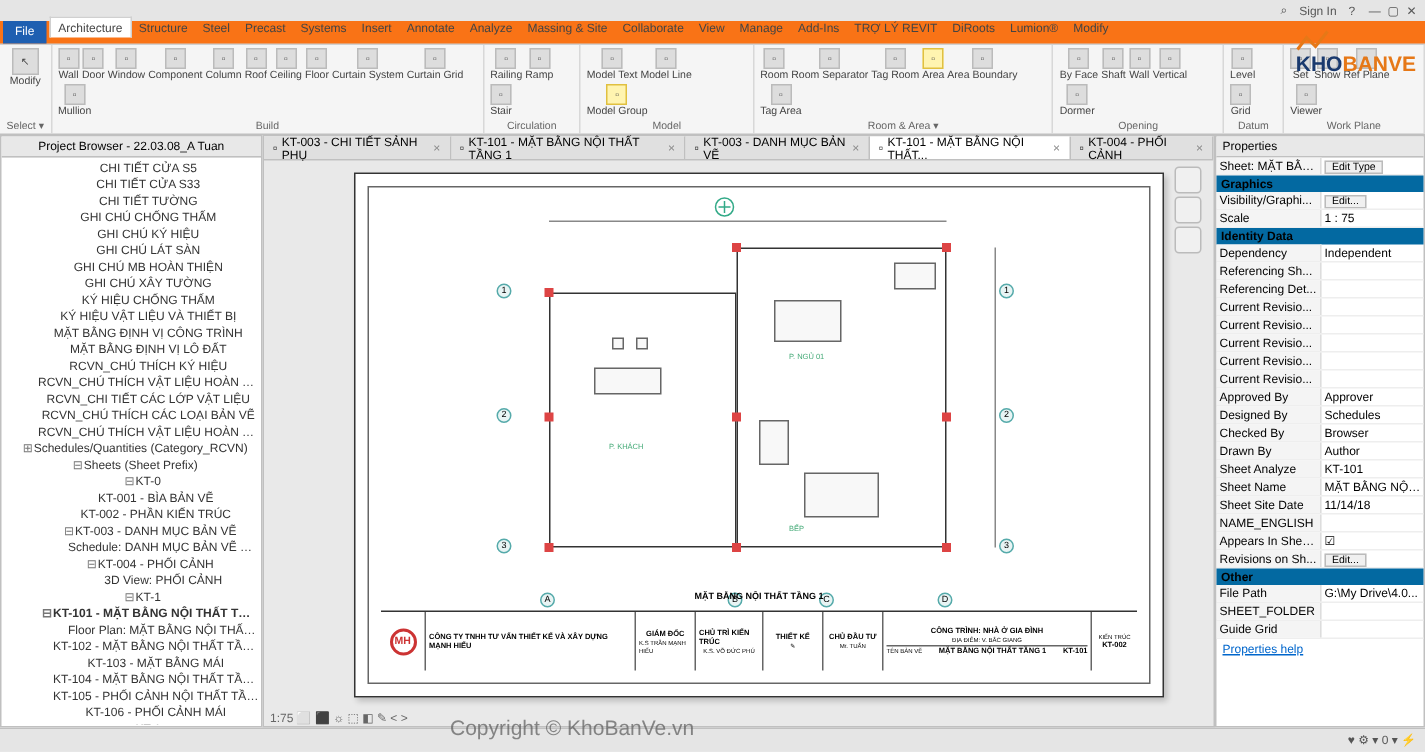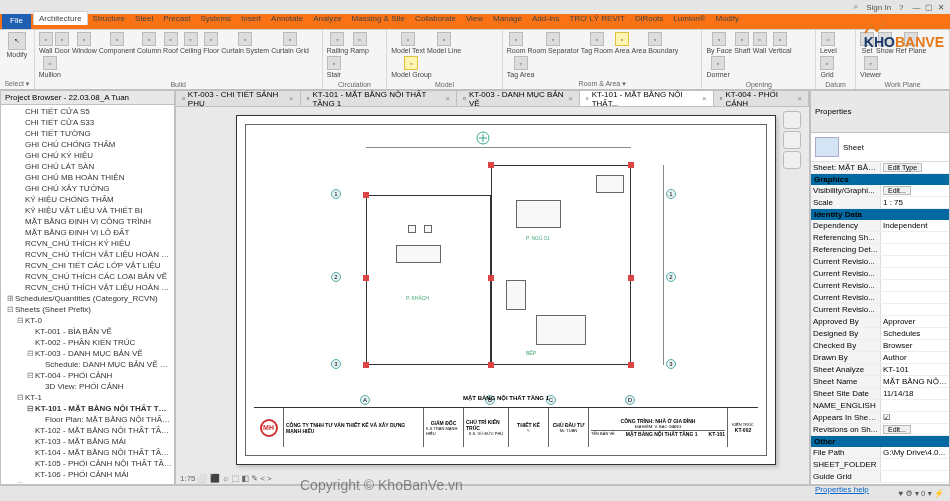--- a/index.html
+++ b/index.html
@@ -23,21 +23,21 @@
 .ribbon-icon .ico { width: 18px; height: 18px; background: #ddd; border: 1px solid #bbb; display: flex; align-items: center; justify-content: center; }
 .ribbon-icon.sm .ico { width: 14px; height: 14px; }
 .ribbon-icon.highlight .ico { background: #fff4b0; border-color: #e0c040; }
 
 .logo-corner { position: absolute; right: 6px; top: 18px; font-weight: bold; font-size: 14px; }
 .logo-corner .k { color: #1a3a6e; } .logo-corner .b { color: #e67817; }
 .logo-corner svg { vertical-align: middle; }
 
 .main { display: flex; height: 395px; }
 
-.browser { width: 175px; background: #fff; border: 1px solid #c0c0c0; overflow: hidden; font-size: 8px; }
+.browser { width: 175px; background: #fff; border: 1px solid #c0c0c0; overflow: hidden; font-size: 8px; text-align: center; }
 .browser .hdr { background: #e8e8e8; padding: 2px 4px; border-bottom: 1px solid #c0c0c0; font-size: 8px; }
 .browser .tree { padding: 1px 2px; line-height: 11px; color: #333; overflow-y: auto; height: 378px; }
 .tree .it { padding-left: 12px; white-space: nowrap; overflow: hidden; text-overflow: ellipsis; }
 .tree .it.l1 { padding-left: 4px; }
 .tree .it.l2 { padding-left: 14px; }
 .tree .it.l3 { padding-left: 24px; }
 .tree .it.l4 { padding-left: 34px; }
 .tree .it.bold { font-weight: bold; }
 .tree .exp { display: inline-block; width: 8px; color: #777; }
 
@@ -67,21 +67,21 @@
 .tb-logo .circ { width: 18px; height: 18px; border: 2px solid #c33; border-radius: 50%; display: flex; align-items: center; justify-content: center; color: #c33; font-weight: bold; font-size: 7px; }
 
 .watermark { position: absolute; font-size: 20px; color: rgba(120,120,120,0.5); font-weight: 300; pointer-events: none; }
 .wm1 { left: 480px; top: 60px; }
 .copyright { position: absolute; left: 300px; bottom: 8px; font-size: 14px; color: rgba(90,90,90,0.7); }
 
 .nav-cube { position: absolute; right: 6px; top: 20px; width: 20px; height: 60px; }
 .nav-cube .item { width: 18px; height: 18px; background: #f0f0f0; border: 1px solid #bbb; border-radius: 3px; margin-bottom: 2px; }
 
 .props { width: 140px; background: #fff; border: 1px solid #c0c0c0; font-size: 8px; }
-.props .hdr { background: #e8e8e8; padding: 16px 4px; border-bottom: 1px solid #c0c0c0; }
+.props .hdr { background: #e8e8e8; padding: 2px 4px; border-bottom: 1px solid #c0c0c0; }
 .props .type-sel { padding: 4px; display: flex; align-items: center; gap: 4px; border-bottom: 1px solid #ddd; }
 .props .type-sel .ico { width: 24px; height: 20px; background: #d4e4f4; border: 1px solid #aac; }
 .props .row { display: flex; border-bottom: 1px solid #eee; }
 .props .row .k { width: 70px; padding: 1px 2px; background: #f4f4f4; border-right: 1px solid #ddd; overflow: hidden; white-space: nowrap; text-overflow: ellipsis; }
 .props .row .v { flex: 1; padding: 1px 2px; overflow: hidden; white-space: nowrap; text-overflow: ellipsis; }
 .props .section { background: #0369a1; padding: 1px 3px; font-weight: bold; }
 .props .btn { background: #f0f0f0; border: 1px solid #bbb; padding: 0 4px; font-size: 7px; }
 .props .footer-link { color: #06c; padding: 2px 4px; text-decoration: underline; }
 
 .statusbar { height: 16px; background: #e5e5e5; border-top: 1px solid #c0c0c0; display: flex; align-items: center; justify-content: space-between; padding: 0 6px; font-size: 8px; color: #555; }
@@ -463,24 +463,20 @@
     <div class="nav-cube">
       <div class="item"></div>
       <div class="item"></div>
       <div class="item"></div>
     </div>
 
   </div>
 
   <div class="props">
     <div class="hdr">Properties</div>
-    <div class="type-sel">
-      <div class="ico"></div>
-      <span>Sheet</span>
-    </div>
     <div class="row">
       <div class="k">Sheet: MẶT BẰNG N(</div>
       <div class="v"><span class="btn">Edit Type</span></div>
     </div>
     <div id="props-body">
         <div class="section">Graphics</div>
         <div class="row">
           <div class="k">Visibility/Graphi...</div>
           <div class="v"><span class="btn">Edit...</span></div>
         </div>

